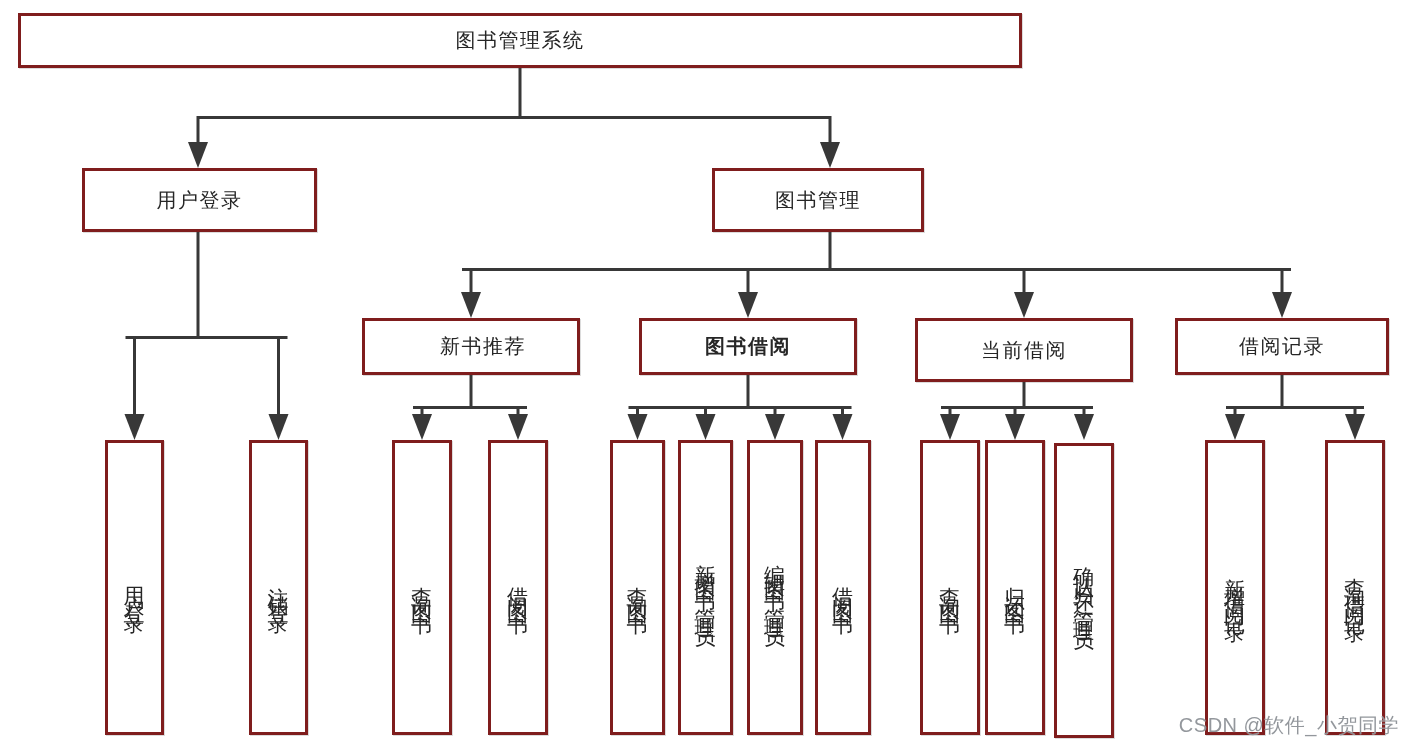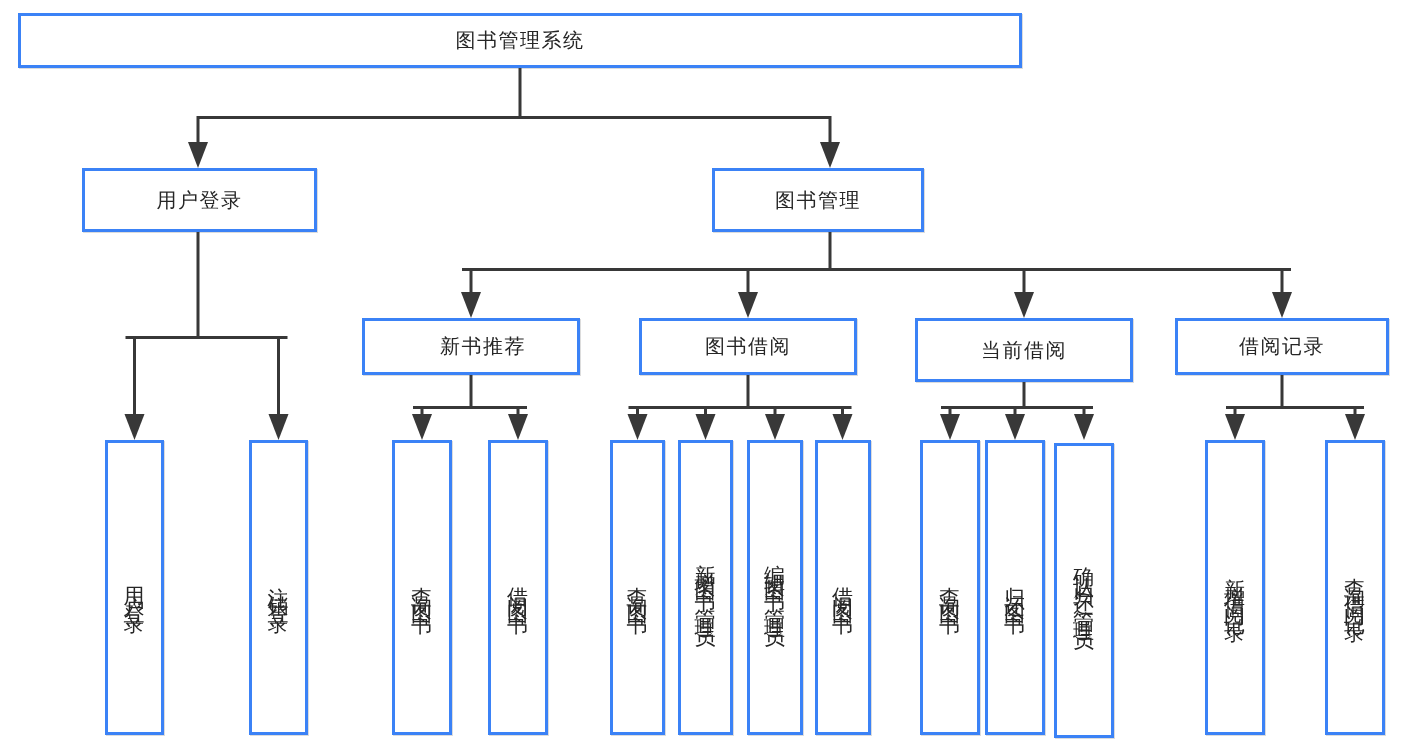--- a/index.html
+++ b/index.html
@@ -16,21 +16,21 @@
     left: 0; top: 0;
     width: 1405px; height: 747px;
     pointer-events: none;
   }
   .wires path { stroke: #383838; stroke-width: 3; fill: none; }
   .wires polygon { fill: #383838; stroke: none; }
   .box {
     position: absolute;
     box-sizing: border-box;
     background: #ffffff;
-    border: 3px solid #3b82f6;
+    border: 3px solid #7f1d1d;
     box-shadow: 1px 1px 0 rgba(60,60,60,0.18);
     display: flex;
     align-items: center;
     justify-content: center;
     color: #262626;
     font-size: 20px;
     letter-spacing: 1.5px;
     white-space: nowrap;
     text-align: center;
   }
@@ -100,21 +100,21 @@
       <polygon points="1345,414 1365,414 1355,440"></polygon>
     </g>
   </svg>
 
   <div class="box" style="left:18px; top:13px; width:1004px; height:55px;">图书管理系统</div>
 
   <div class="box" style="left:82px; top:168px; width:235px; height:64px;">用户登录</div>
   <div class="box" style="left:712px; top:168px; width:212px; height:64px;">图书管理</div>
 
   <div class="box" style="left:362px; top:318px; width:218px; height:57px;padding-left:24px;">新书推荐</div>
-  <div class="box" style="left:639px; top:318px; width:218px; height:57px;">图书借阅</div>
+  <div class="box" style="left:639px; top:318px; width:218px; height:57px;font-weight:bold;">图书借阅</div>
   <div class="box" style="left:915px; top:318px; width:218px; height:64px;">当前借阅</div>
   <div class="box" style="left:1175px; top:318px; width:214px; height:57px;">借阅记录</div>
 
   <div class="box vbox" style="left:105px; top:440px; width:59px; height:295px;">用户登录</div>
   <div class="box vbox" style="left:249px; top:440px; width:59px; height:295px;">注销登录</div>
 
   <div class="box vbox" style="left:392px; top:440px; width:60px; height:295px;">查询图书</div>
   <div class="box vbox" style="left:488px; top:440px; width:60px; height:295px;">借阅图书</div>
 
   <div class="box vbox" style="left:610px; top:440px; width:55px; height:295px;">查询图书</div>
@@ -122,14 +122,15 @@
   <div class="box vbox" style="left:747px; top:440px; width:56px; height:295px;">编辑图书（管理员）</div>
   <div class="box vbox" style="left:815px; top:440px; width:56px; height:295px;">借阅图书</div>
 
   <div class="box vbox" style="left:920px; top:440px; width:60px; height:295px;">查询图书</div>
   <div class="box vbox" style="left:985px; top:440px; width:60px; height:295px;">归还图书</div>
   <div class="box vbox" style="left:1054px; top:443px; width:60px; height:295px;">确认归还（管理员）</div>
 
   <div class="box vbox" style="left:1205px; top:440px; width:60px; height:295px;">新增借阅记录</div>
   <div class="box vbox" style="left:1325px; top:440px; width:60px; height:295px;">查询借阅记录</div>
 
+  <div class="watermark">CSDN @软件_小贺同学</div>
 
 </div>
 
 </body></html>

